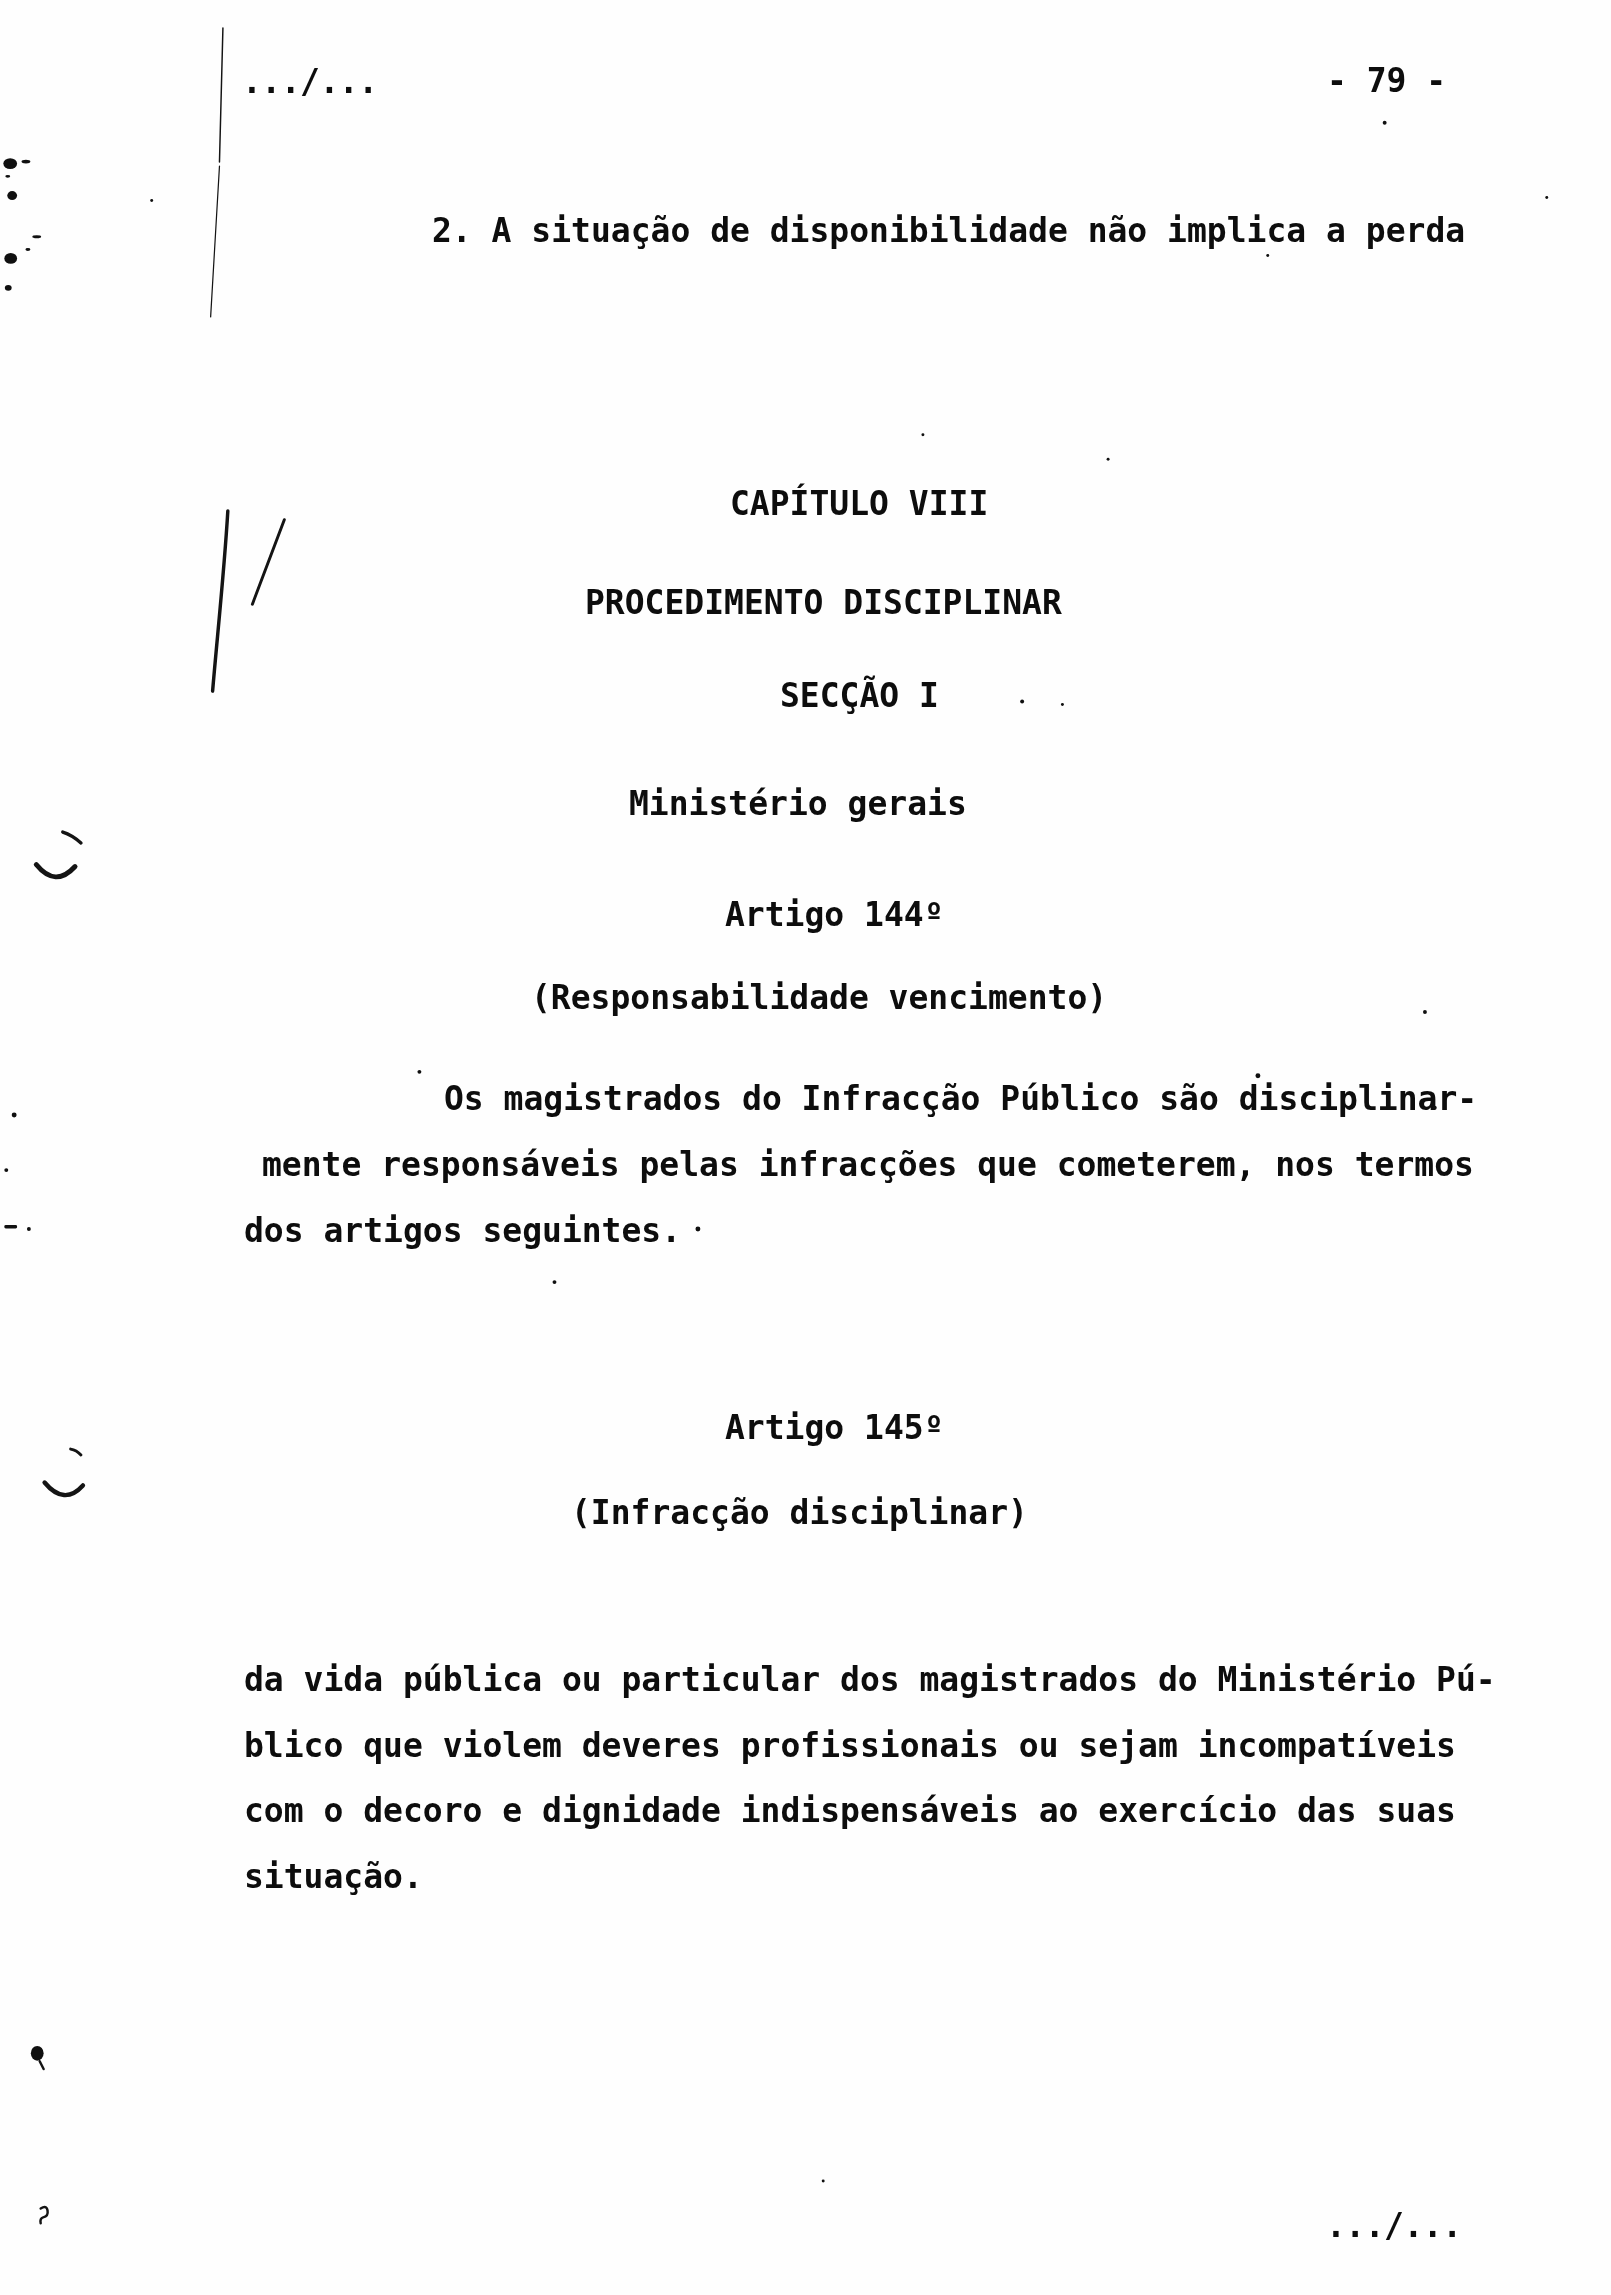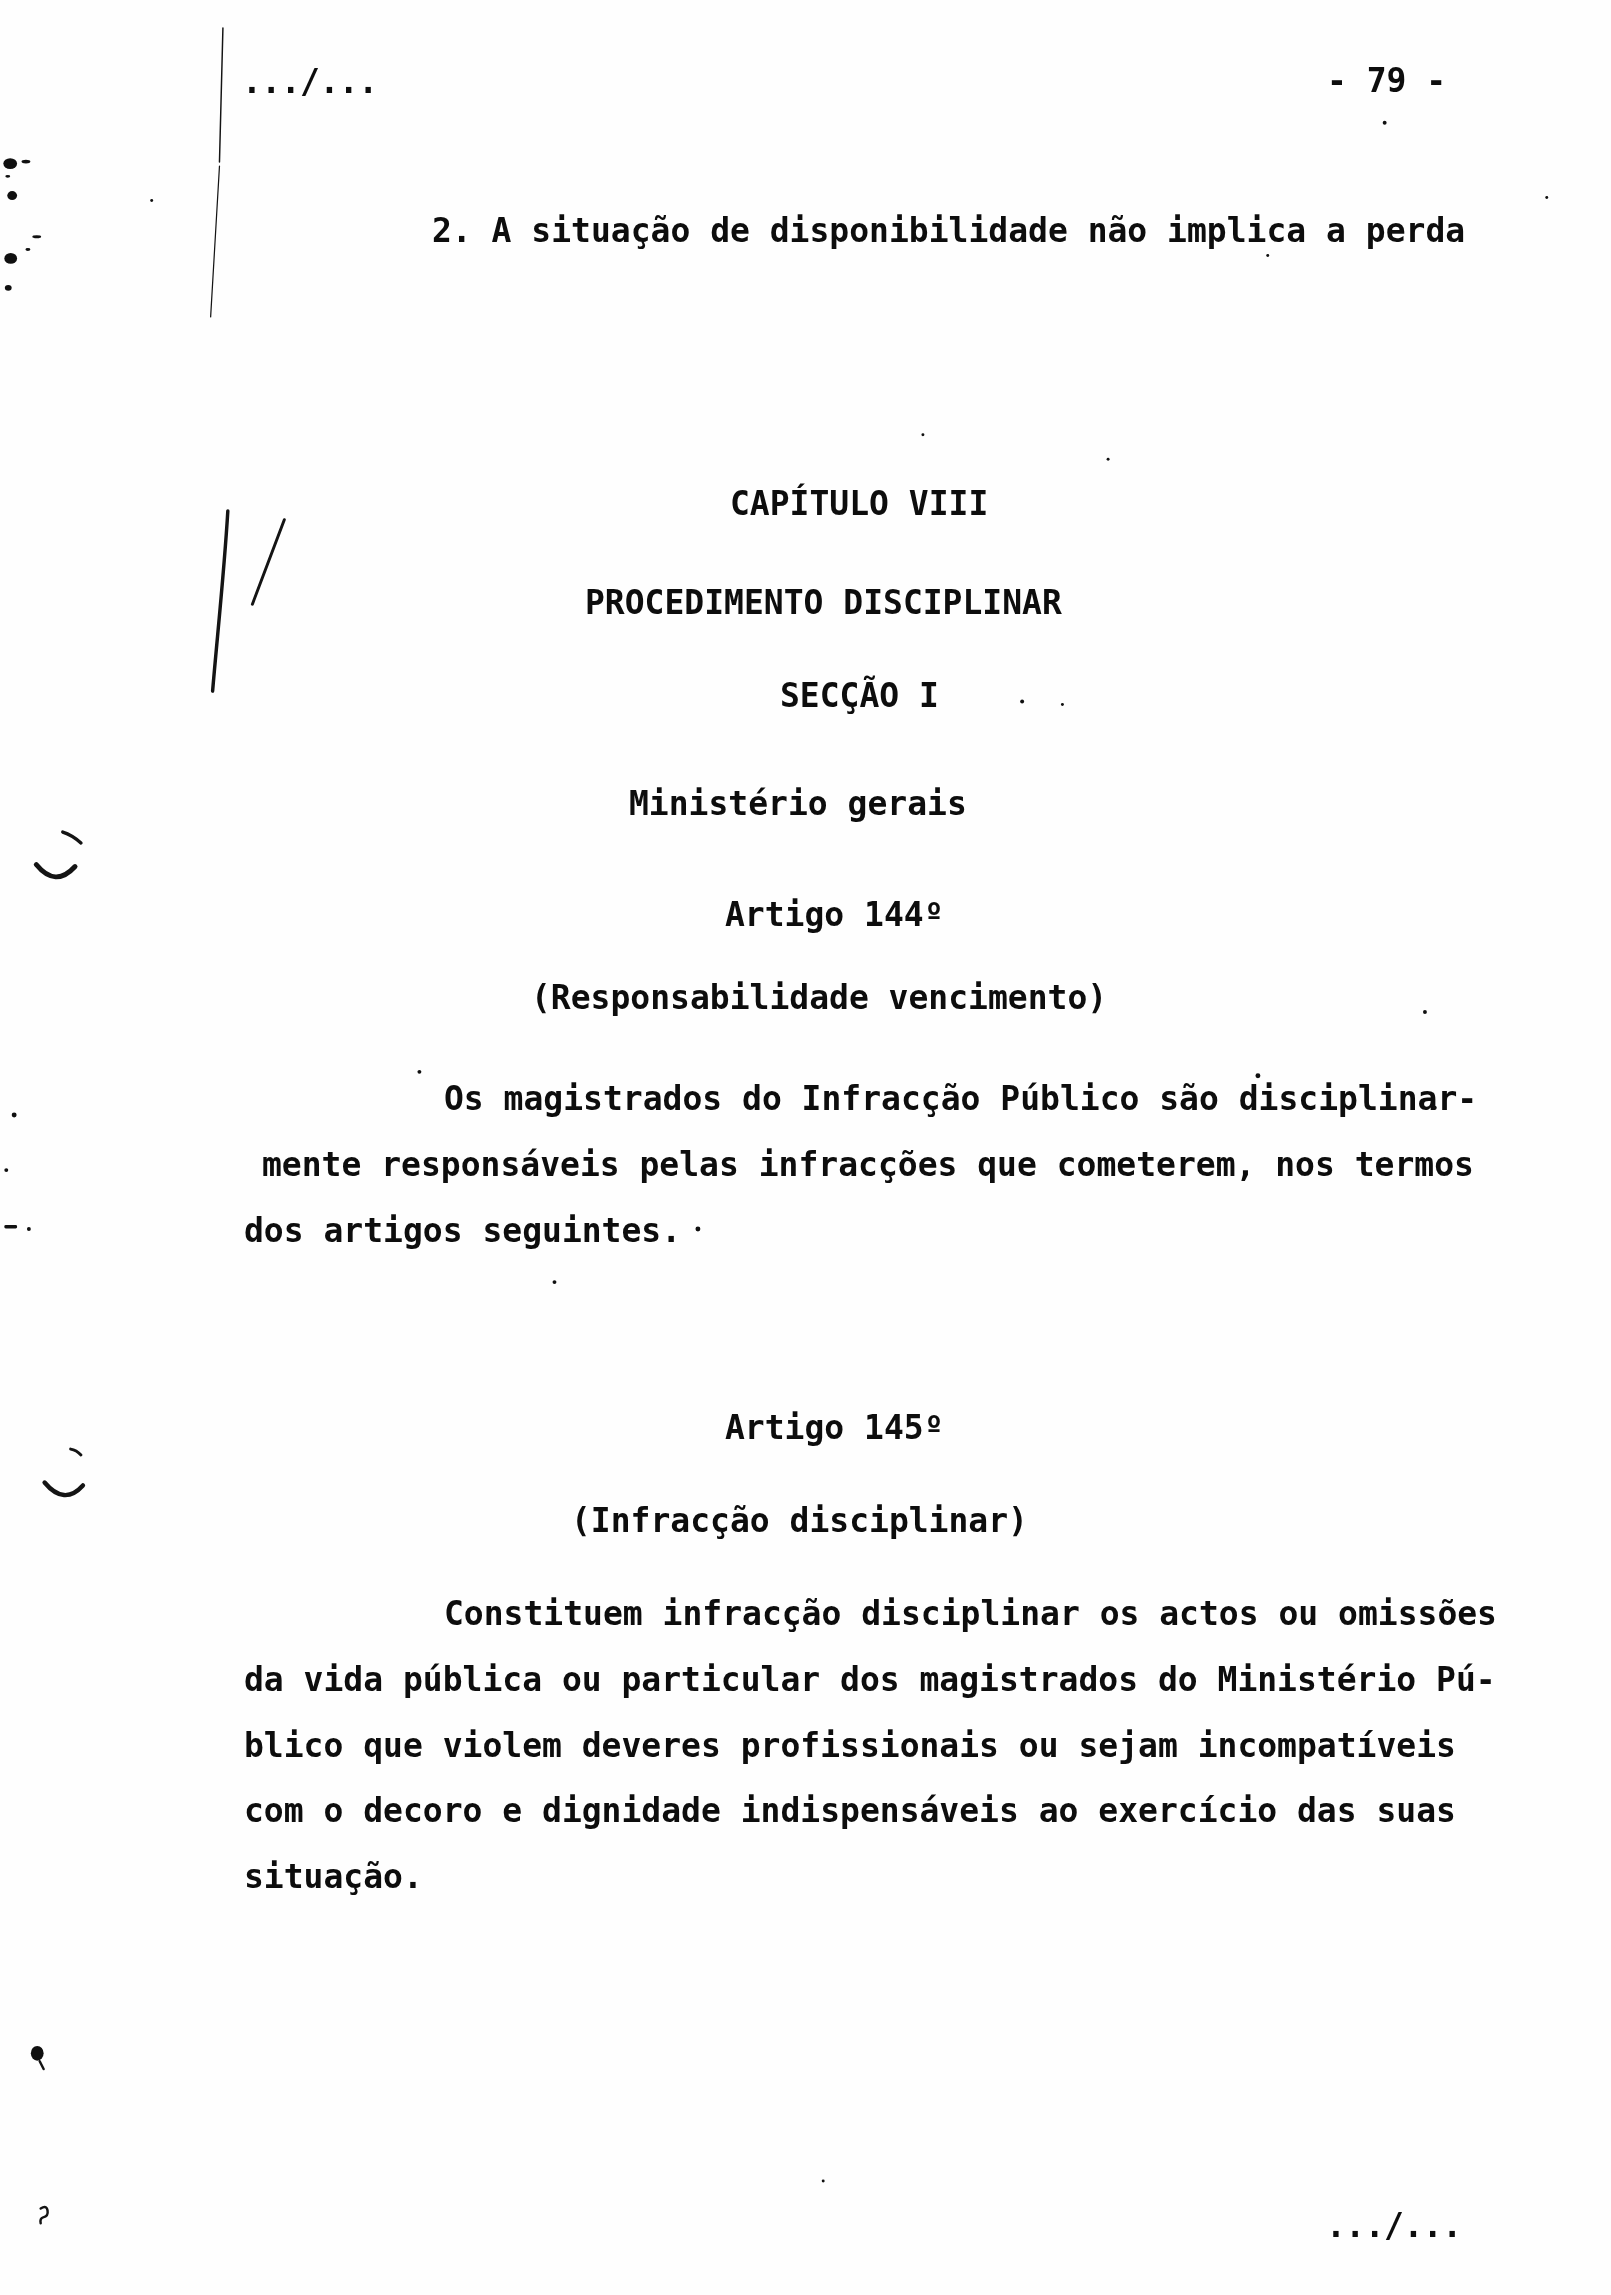--- a/index.html
+++ b/index.html
@@ -44,22 +44,21 @@
   <div class="tline" style="left:780px;top:677px;">SECÇÃO I</div>
   <div class="tline" style="left:629px;top:785px;">Ministério gerais</div>
 
   <div class="tline" style="left:725px;top:896px;">Artigo 144º</div>
   <div class="tline" style="left:531px;top:979px;">(Responsabilidade vencimento)</div>
   <div class="tline" style="left:444px;top:1080px;">Os magistrados do Infracção Público são disciplinar-</div>
   <div class="tline" style="left:244px;top:1146px;margin-left:18px;">mente responsáveis pelas infracções que cometerem, nos termos</div>
   <div class="tline" style="left:244px;top:1212px;">dos artigos seguintes.</div>
 
   <div class="tline" style="left:725px;top:1409px;">Artigo 145º</div>
-  <div class="tline" style="left:571px;top:1494px;margin-top:8px;">(Infracção disciplinar)</div>
-  <div class="tline" style="left:444px;top:1595px;">Constituem infracção disciplinar os actos ou omissões</div>
+  <div class="tline" style="left:571px;top:1494px;">(Infracção disciplinar)</div>
   <div class="tline" style="left:244px;top:1661px;">da vida pública ou particular dos magistrados do Ministério Pú-</div>
   <div class="tline" style="left:244px;top:1792px;">com o decoro e dignidade indispensáveis ao exercício das suas</div>
   <div class="tline" style="left:244px;top:1727px;">blico que violem deveres profissionais ou sejam incompatíveis</div>
   <div class="tline" style="left:244px;top:1858px;">situação.</div>
 
   <div class="tline dots" style="left:1326px;top:2207px;">.../...</div>
 
   <svg id="artifacts" width="1612" height="2295" viewBox="0 0 3280 4672">
     <g stroke="#141414" fill="none" stroke-linecap="round">
 

